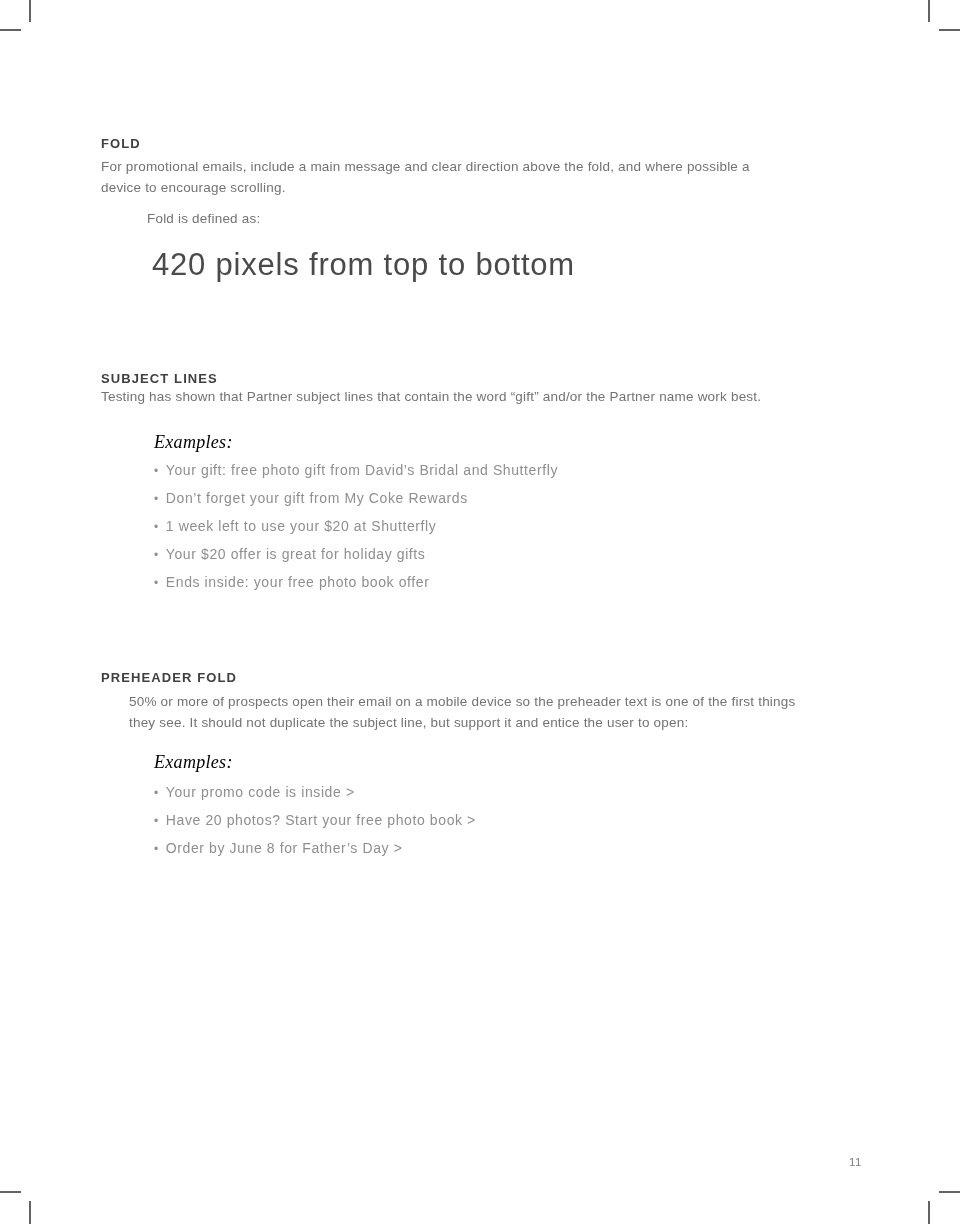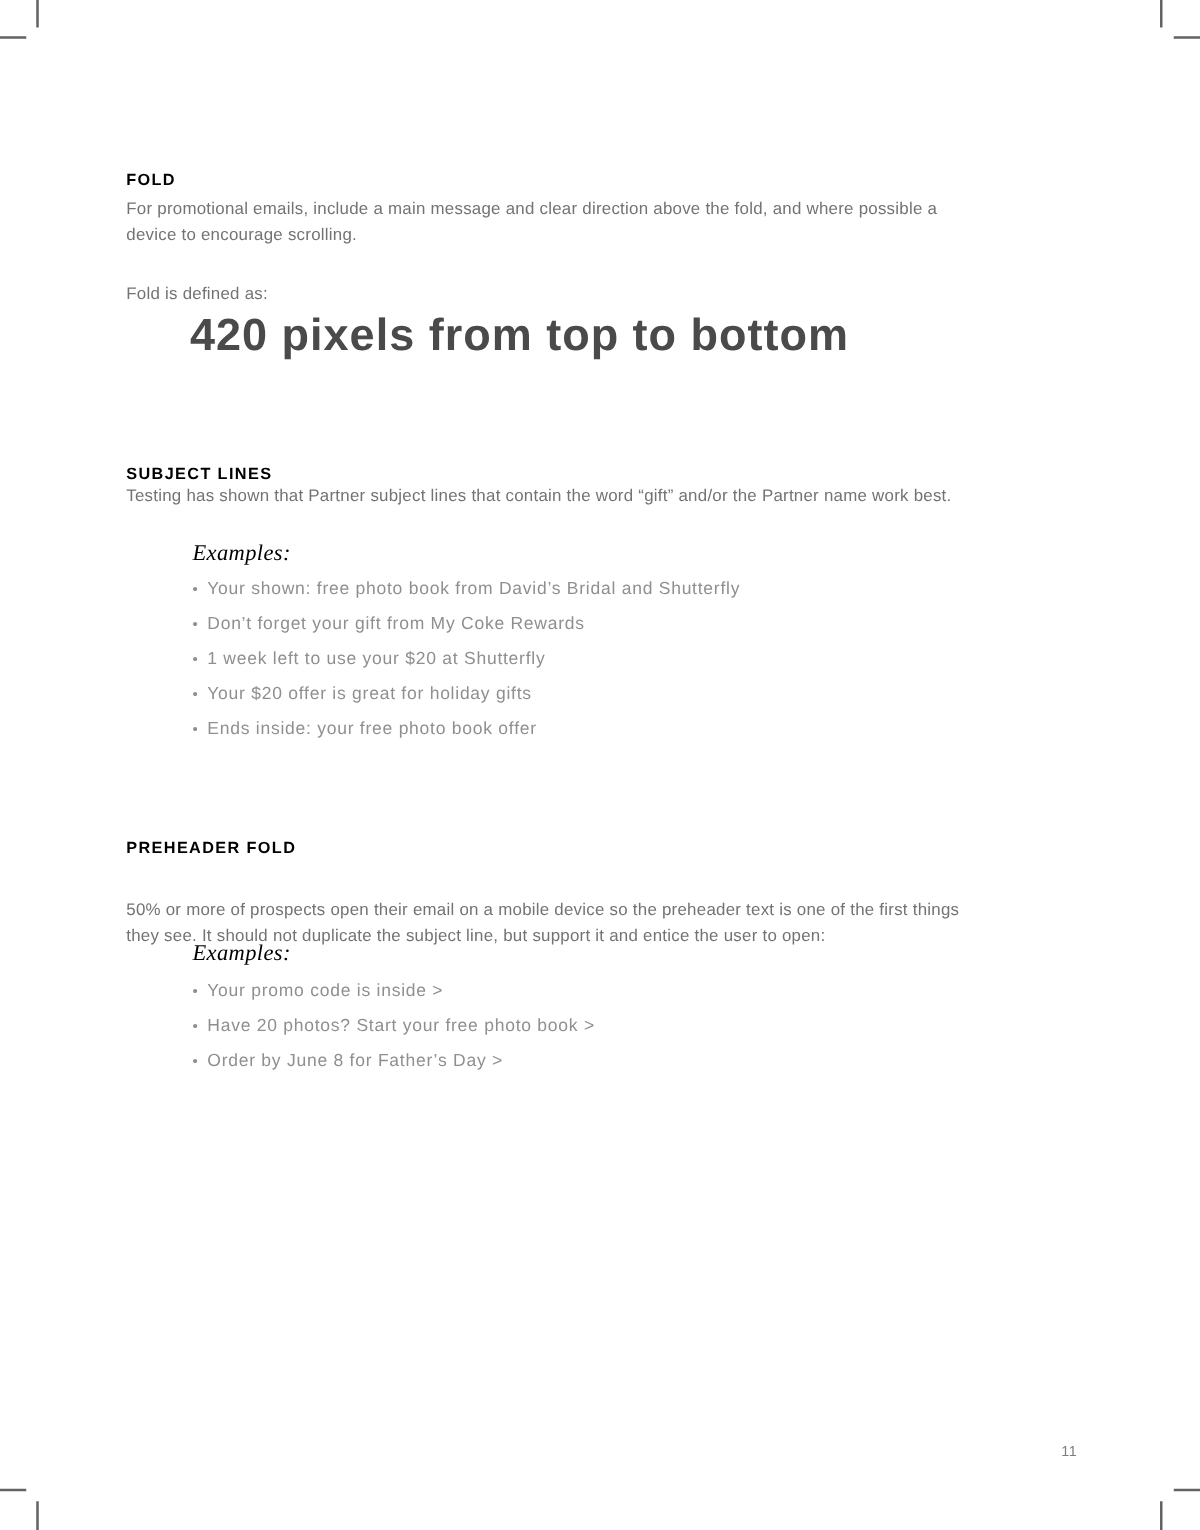--- a/index.html
+++ b/index.html
@@ -33,35 +33,35 @@
   .br-v { left: 928px; bottom: 0; height: 23px; }
 
   
   .abs { position: absolute; }
 
   .section-heading {
     left: 101px;
     font-size: 13px;
     font-weight: 700;
     letter-spacing: 1.1px;
-    color: #000000;
+    color: #404040;
   }
   .body-text {
     left: 101px;
     width: 790px;
     font-size: 13.5px;
     line-height: 21px;
     letter-spacing: 0.2px;
     color: #737373;
     white-space: pre-line;
   }
   .highlight-text {
     left: 152px;
-    font-size: 36px;
-    font-weight: 700;
+    font-size: 31px;
+    font-weight: 400;
     letter-spacing: 0.8px;
     color: #4a4a4a;
   }
   .examples-label {
     left: 154px;
     font-family: "Liberation Serif", serif;
     font-style: italic;
     font-size: 18px;
     letter-spacing: 0.3px;
     color: #000000;
@@ -101,36 +101,36 @@
   <div class="crop v tr-v"></div>
   <div class="crop h tr-h"></div>
   <div class="crop h bl-h"></div>
   <div class="crop v bl-v"></div>
   <div class="crop h br-h"></div>
   <div class="crop v br-v"></div>
 
   <div class="abs section-heading" style="top:136px;">FOLD</div>
   <div class="abs body-text" style="top:156px;">For promotional emails, include a main message and clear direction above the fold, and where possible a
 device to encourage scrolling.</div>
-  <div class="abs body-text" style="top:224px;">Fold is defined as:</div>
+  <div class="abs body-text" style="top:208px;margin-left:46px;">Fold is defined as:</div>
   <div class="abs highlight-text" style="top:247px;">420 pixels from top to bottom</div>
 
   <div class="abs section-heading" style="top:371px;text-align:center;">SUBJECT LINES</div>
   <div class="abs body-text" style="top:386px;">Testing has shown that Partner subject lines that contain the word “gift” and/or the Partner name work best.</div>
   <div class="abs examples-label" style="top:432px;">Examples:</div>
   <div class="abs bullet-list" style="top:456px;">
-    <div class="bullet-item"><span class="dot">•</span><span>Your shown: free photo book from David’s Bridal and Shutterfly</span></div>
+    <div class="bullet-item"><span class="dot">•</span><span>Your gift: free photo gift from David’s Bridal and Shutterfly</span></div>
     <div class="bullet-item"><span class="dot">•</span><span>Don’t forget your gift from My Coke Rewards</span></div>
     <div class="bullet-item"><span class="dot">•</span><span>1 week left to use your $20 at Shutterfly</span></div>
     <div class="bullet-item"><span class="dot">•</span><span>Your $20 offer is great for holiday gifts</span></div>
     <div class="bullet-item"><span class="dot">•</span><span>Ends inside: your free photo book offer</span></div>
   </div>
 
   <div class="abs section-heading" style="top:670px;">PREHEADER FOLD</div>
-  <div class="abs body-text" style="top:717px;">50% or more of prospects open their email on a mobile device so the preheader text is one of the first things
+  <div class="abs body-text" style="top:691px;margin-left:28px;">50% or more of prospects open their email on a mobile device so the preheader text is one of the first things
 they see. It should not duplicate the subject line, but support it and entice the user to open:</div>
   <div class="abs examples-label" style="top:752px;">Examples:</div>
   <div class="abs bullet-list" style="top:778px;">
     <div class="bullet-item"><span class="dot">•</span><span>Your promo code is inside &gt;</span></div>
     <div class="bullet-item"><span class="dot">•</span><span>Have 20 photos? Start your free photo book &gt;</span></div>
     <div class="bullet-item"><span class="dot">•</span><span>Order by June 8 for Father’s Day &gt;</span></div>
   </div>
 
   <div class="abs page-number">11</div>
 

